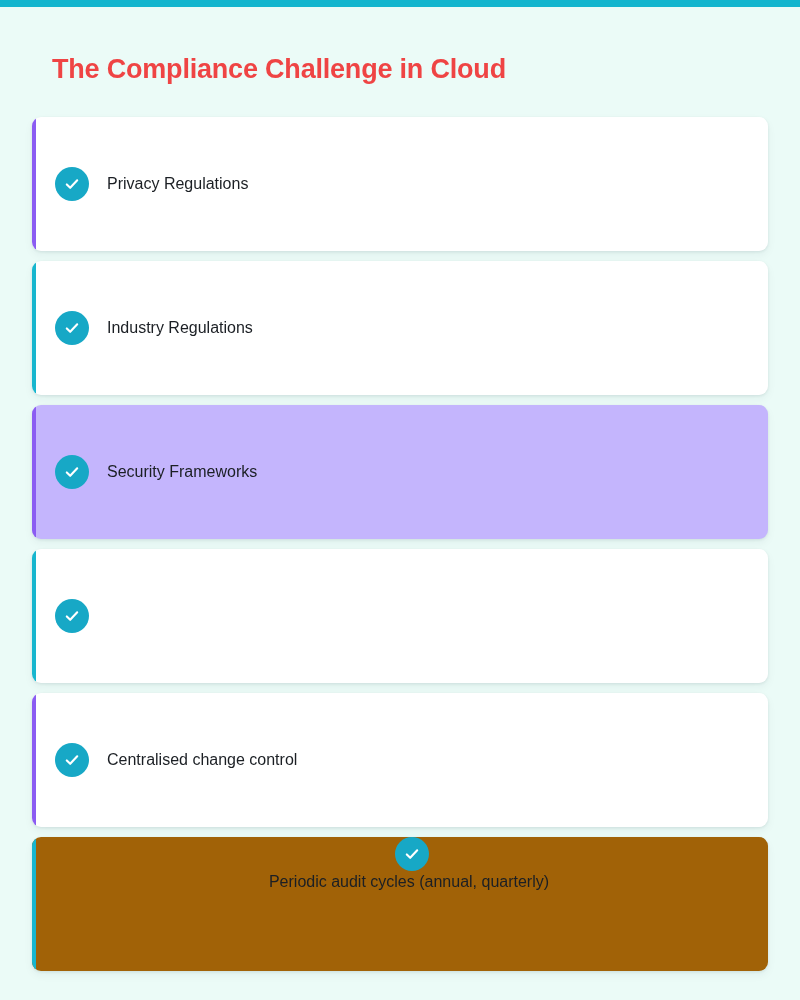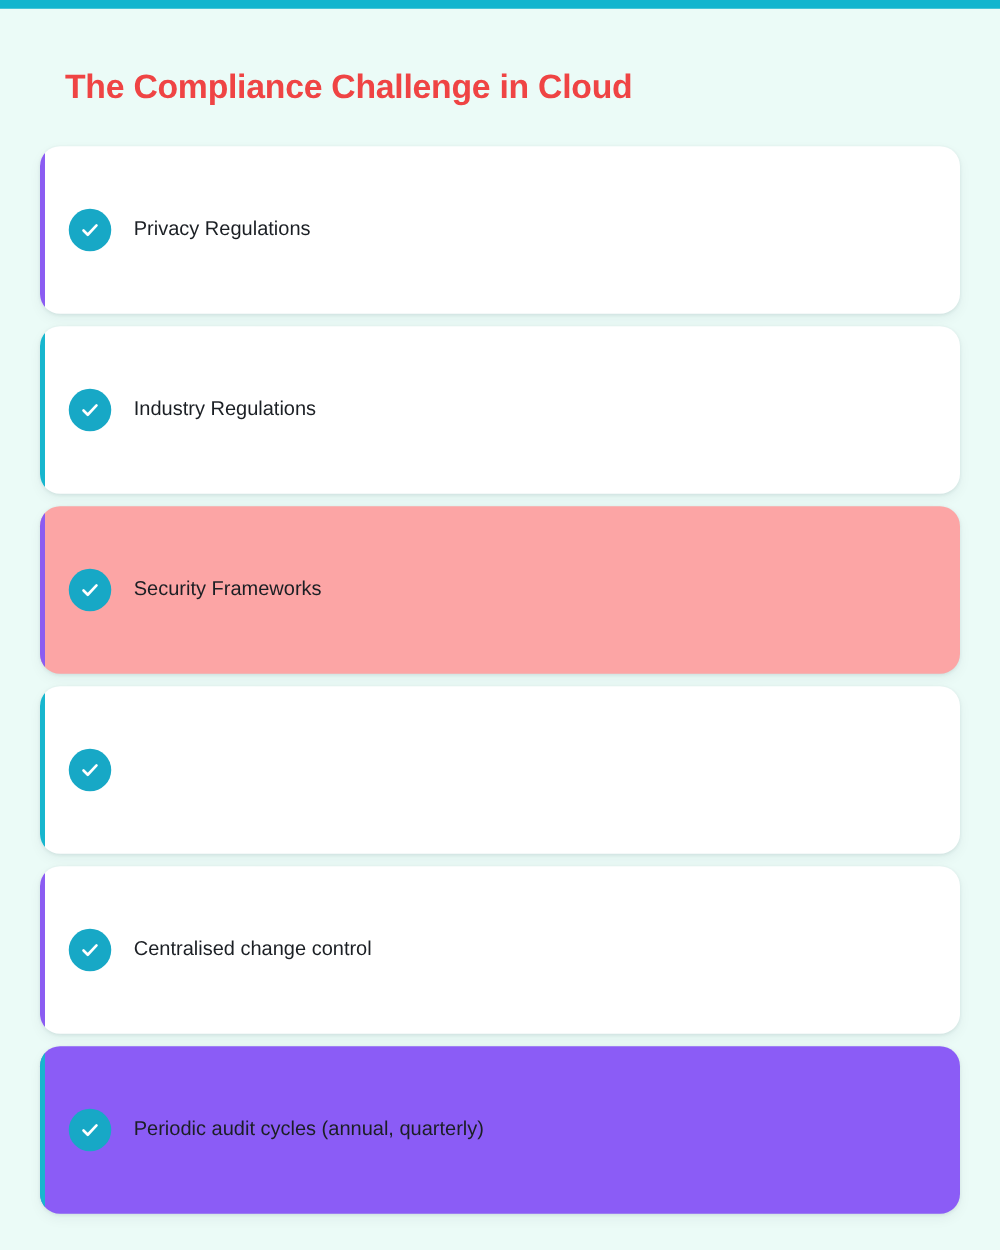--- a/index.html
+++ b/index.html
@@ -38,21 +38,21 @@
     left: 32px;
     top: 117px;
     width: 736px;
   }
   .card {
     position: relative;
     box-sizing: border-box;
     width: 736px;
     height: 134px;
     background: #ffffff;
-    border-radius: 16px;
+    border-radius: 9px;
     margin-bottom: 10px;
     box-shadow: 0 1px 3px rgba(16, 40, 60, 0.09),
                 0 4px 10px rgba(16, 40, 60, 0.05);
     display: flex;
     align-items: center;
     overflow: hidden;
   }
   .card:last-child {
     margin-bottom: 0;
   }
@@ -109,21 +109,21 @@
   <div class="card" style="background: rgb(255, 255, 255);">
     <div class="card-accent" style="background: rgb(23, 182, 206);"></div>
     <div class="card-check" style="background: rgb(23, 168, 198);">
       <svg width="18" height="18" viewBox="0 0 18 18" aria-hidden="true">
         <path d="M3.8 9.4 L7.2 12.8 L14.2 5.3" fill="none" stroke="#ffffff" stroke-width="2.1" stroke-linecap="round" stroke-linejoin="round"></path>
       </svg>
     </div>
     <div class="card-label" style="color: rgb(27, 31, 36);">Industry Regulations</div>
   </div>
 
-  <div class="card" style="background: #fca5a5;">
+  <div class="card" style="background: #c4b5fd;">
     <div class="card-accent" style="background: rgb(139, 92, 242);"></div>
     <div class="card-check" style="background: rgb(23, 168, 198);">
       <svg width="18" height="18" viewBox="0 0 18 18" aria-hidden="true">
         <path d="M3.8 9.4 L7.2 12.8 L14.2 5.3" fill="none" stroke="#ffffff" stroke-width="2.1" stroke-linecap="round" stroke-linejoin="round"></path>
       </svg>
     </div>
     <div class="card-label" style="color: rgb(27, 31, 36);">Security Frameworks</div>
   </div>
 
   <div class="card" style="background: rgb(255, 255, 255);">
@@ -138,21 +138,21 @@
   <div class="card" style="background: rgb(255, 255, 255);">
     <div class="card-accent" style="background: rgb(139, 92, 242);"></div>
     <div class="card-check" style="background: rgb(23, 168, 198);">
       <svg width="18" height="18" viewBox="0 0 18 18" aria-hidden="true">
         <path d="M3.8 9.4 L7.2 12.8 L14.2 5.3" fill="none" stroke="#ffffff" stroke-width="2.1" stroke-linecap="round" stroke-linejoin="round"></path>
       </svg>
     </div>
     <div class="card-label" style="color: rgb(27, 31, 36);">Centralised change control</div>
   </div>
 
-  <div class="card" style="background: #8b5cf6;">
+  <div class="card" style="background: #a16207; flex-direction: column;">
     <div class="card-accent" style="background: rgb(23, 182, 206);"></div>
     <div class="card-check" style="background: rgb(23, 168, 198);">
       <svg width="18" height="18" viewBox="0 0 18 18" aria-hidden="true">
         <path d="M3.8 9.4 L7.2 12.8 L14.2 5.3" fill="none" stroke="#ffffff" stroke-width="2.1" stroke-linecap="round" stroke-linejoin="round"></path>
       </svg>
     </div>
     <div class="card-label" style="color: rgb(27, 31, 36);">Periodic audit cycles (annual, quarterly)</div>
   </div>
 
 </div>

